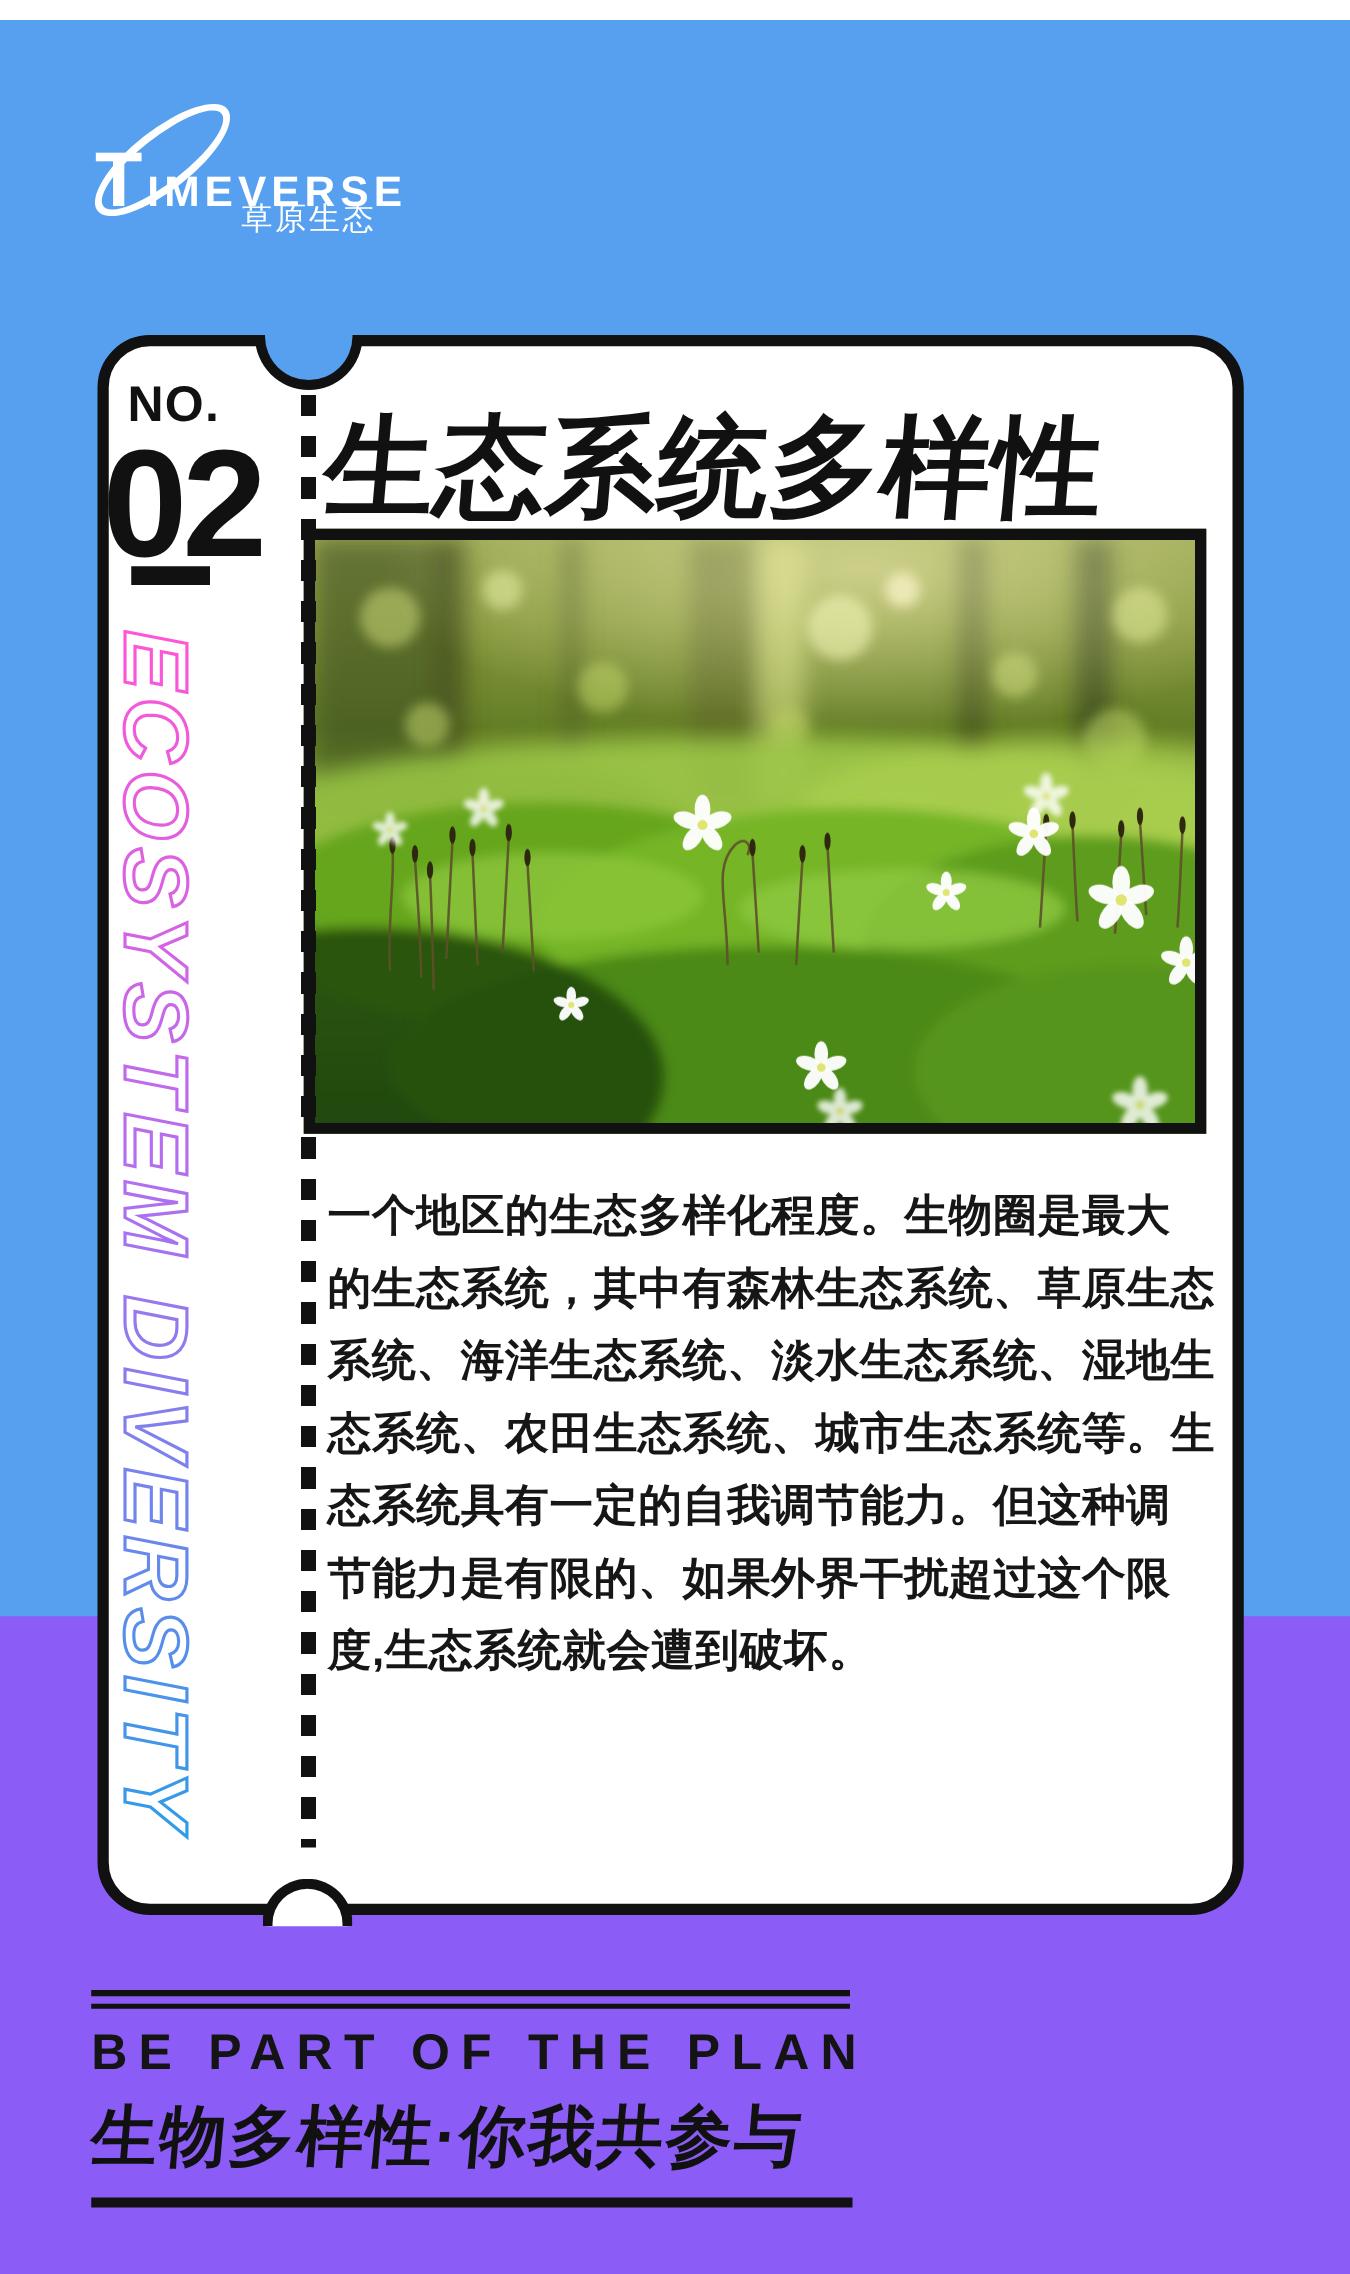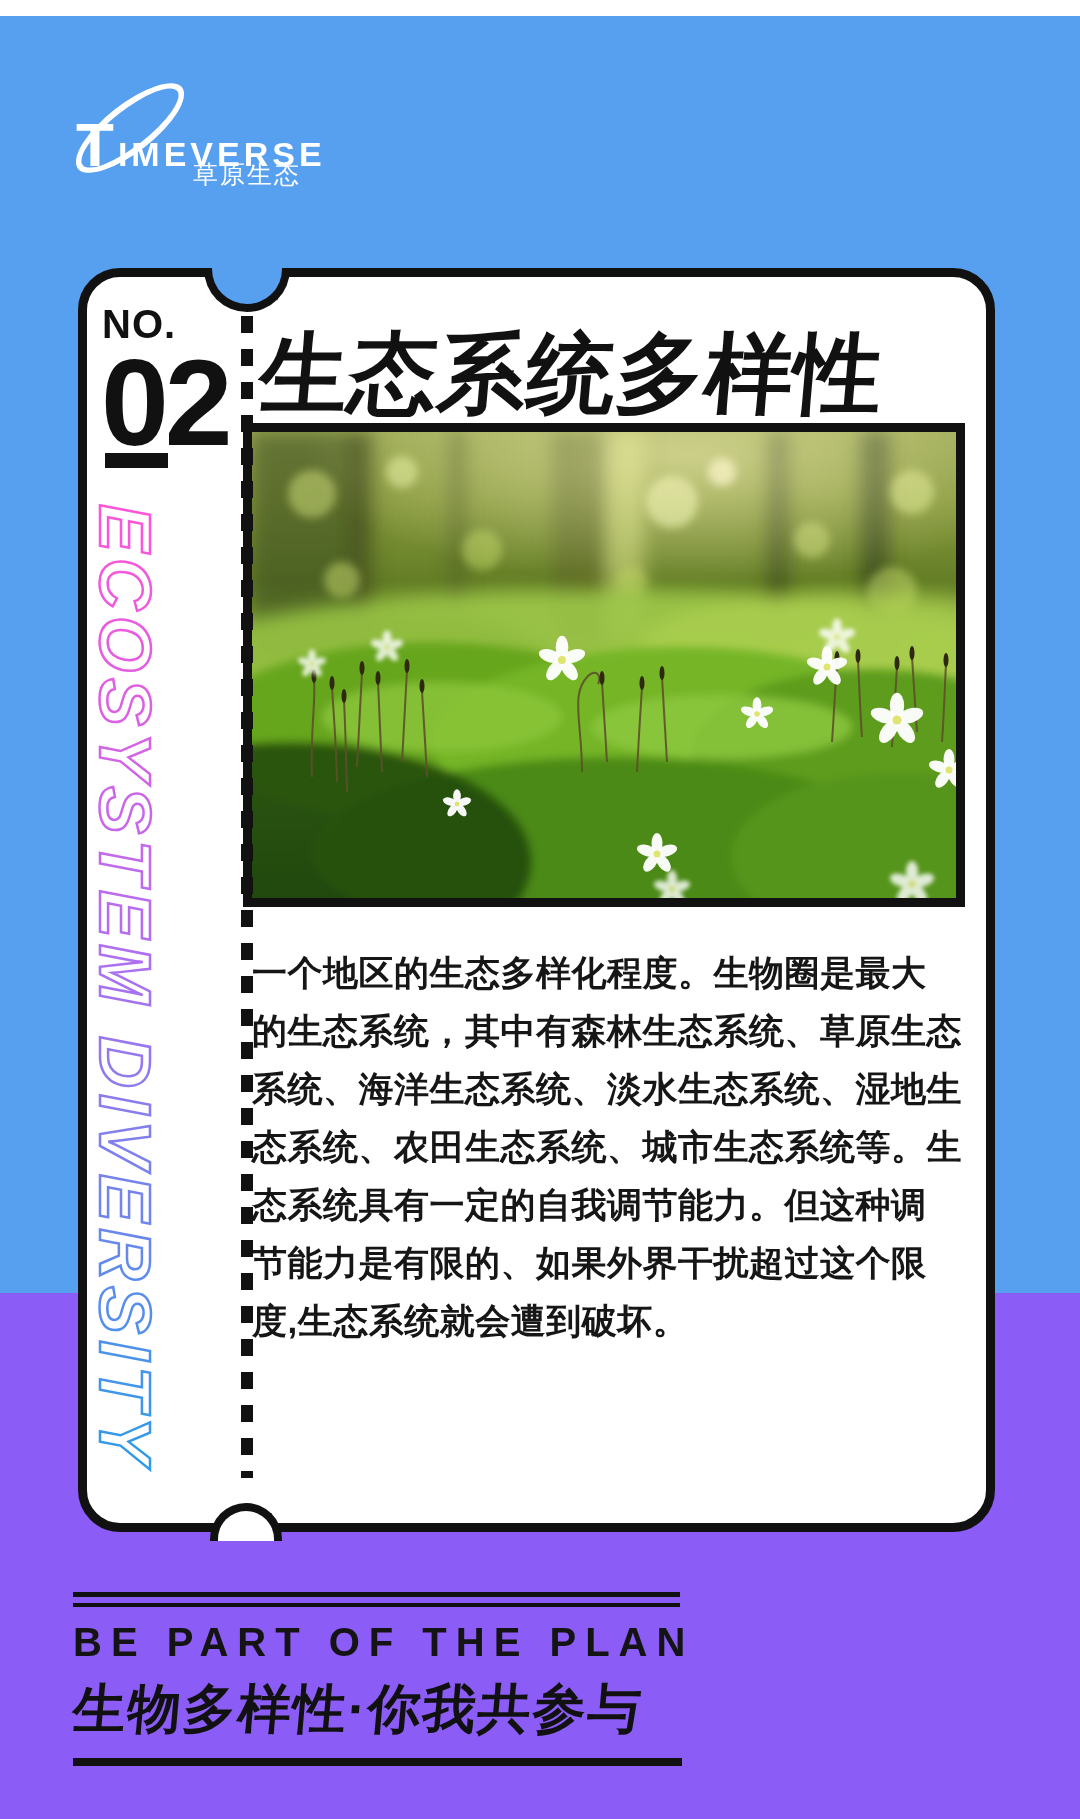--- a/index.html
+++ b/index.html
@@ -25,35 +25,35 @@
     border:8px solid #111111;border-top:none;border-radius:0 0 80px 80px;
     background:#57a0f0;z-index:4;}
   .notch-bottom{position:absolute;left:210px;top:1487px;width:56px;height:30px;
     border:8px solid #111111;border-bottom:none;border-radius:80px 80px 0 0;
     background:#ffffff;z-index:4;}
   .dash-line{position:absolute;left:241px;top:300px;width:12px;height:1162px;
     background:repeating-linear-gradient(to bottom,#111111 0 17px,transparent 17px 33px);z-index:3;}
 
   .no-label{position:absolute;left:102px;top:288px;font-size:40px;font-weight:900;
     letter-spacing:1px;color:#111111;line-height:1;}
-  .no-number{position:absolute;left:101px;top:326px;font-size:122px;font-weight:900;
+  .no-number{position:absolute;left:82px;top:326px;font-size:122px;font-weight:900;
     letter-spacing:-4px;color:#111111;line-height:1;}
   .no-underbar{position:absolute;left:105px;top:437px;width:63px;height:15px;background:#111111;}
 
   .card-title{position:absolute;left:260px;top:310px;font-size:88px;font-weight:900;
     color:#111111;line-height:1.1;letter-spacing:1px;transform:skewX(-5deg);white-space:nowrap;}
 
   .photo{position:absolute;left:243px;top:407px;width:722px;height:484px;
     box-sizing:border-box;border:9px solid #111111;background:#4c7a1a;}
   .photo svg{display:block;width:704px;height:466px;}
 
   .side-svg{position:absolute;left:180px;top:488px;width:1000px;height:120px;
     transform:rotate(90deg);transform-origin:0 0;}
 
-  .para{position:absolute;left:252px;top:928px;width:716px;font-size:35px;line-height:58px;
+  .para{position:absolute;left:262px;top:928px;width:716px;font-size:35px;line-height:58px;
     font-weight:600;color:#161616;white-space:pre-line;letter-spacing:0.5px;}
 
   
   .foot-dbl{position:absolute;left:73px;top:1576px;width:607px;height:15px;
     box-sizing:border-box;border-top:5px solid #111111;border-bottom:4px solid #111111;}
   .foot-en{position:absolute;left:73px;top:1604px;font-size:40px;font-weight:700;
     letter-spacing:9px;color:#141414;white-space:nowrap;}
   .foot-cn{position:absolute;left:73px;top:1658px;font-size:53px;font-weight:900;
     color:#111111;transform:skewX(-5deg);white-space:nowrap;letter-spacing:2px;}
   .foot-line{position:absolute;left:73px;top:1742px;width:609px;height:8px;background:#111111;}

